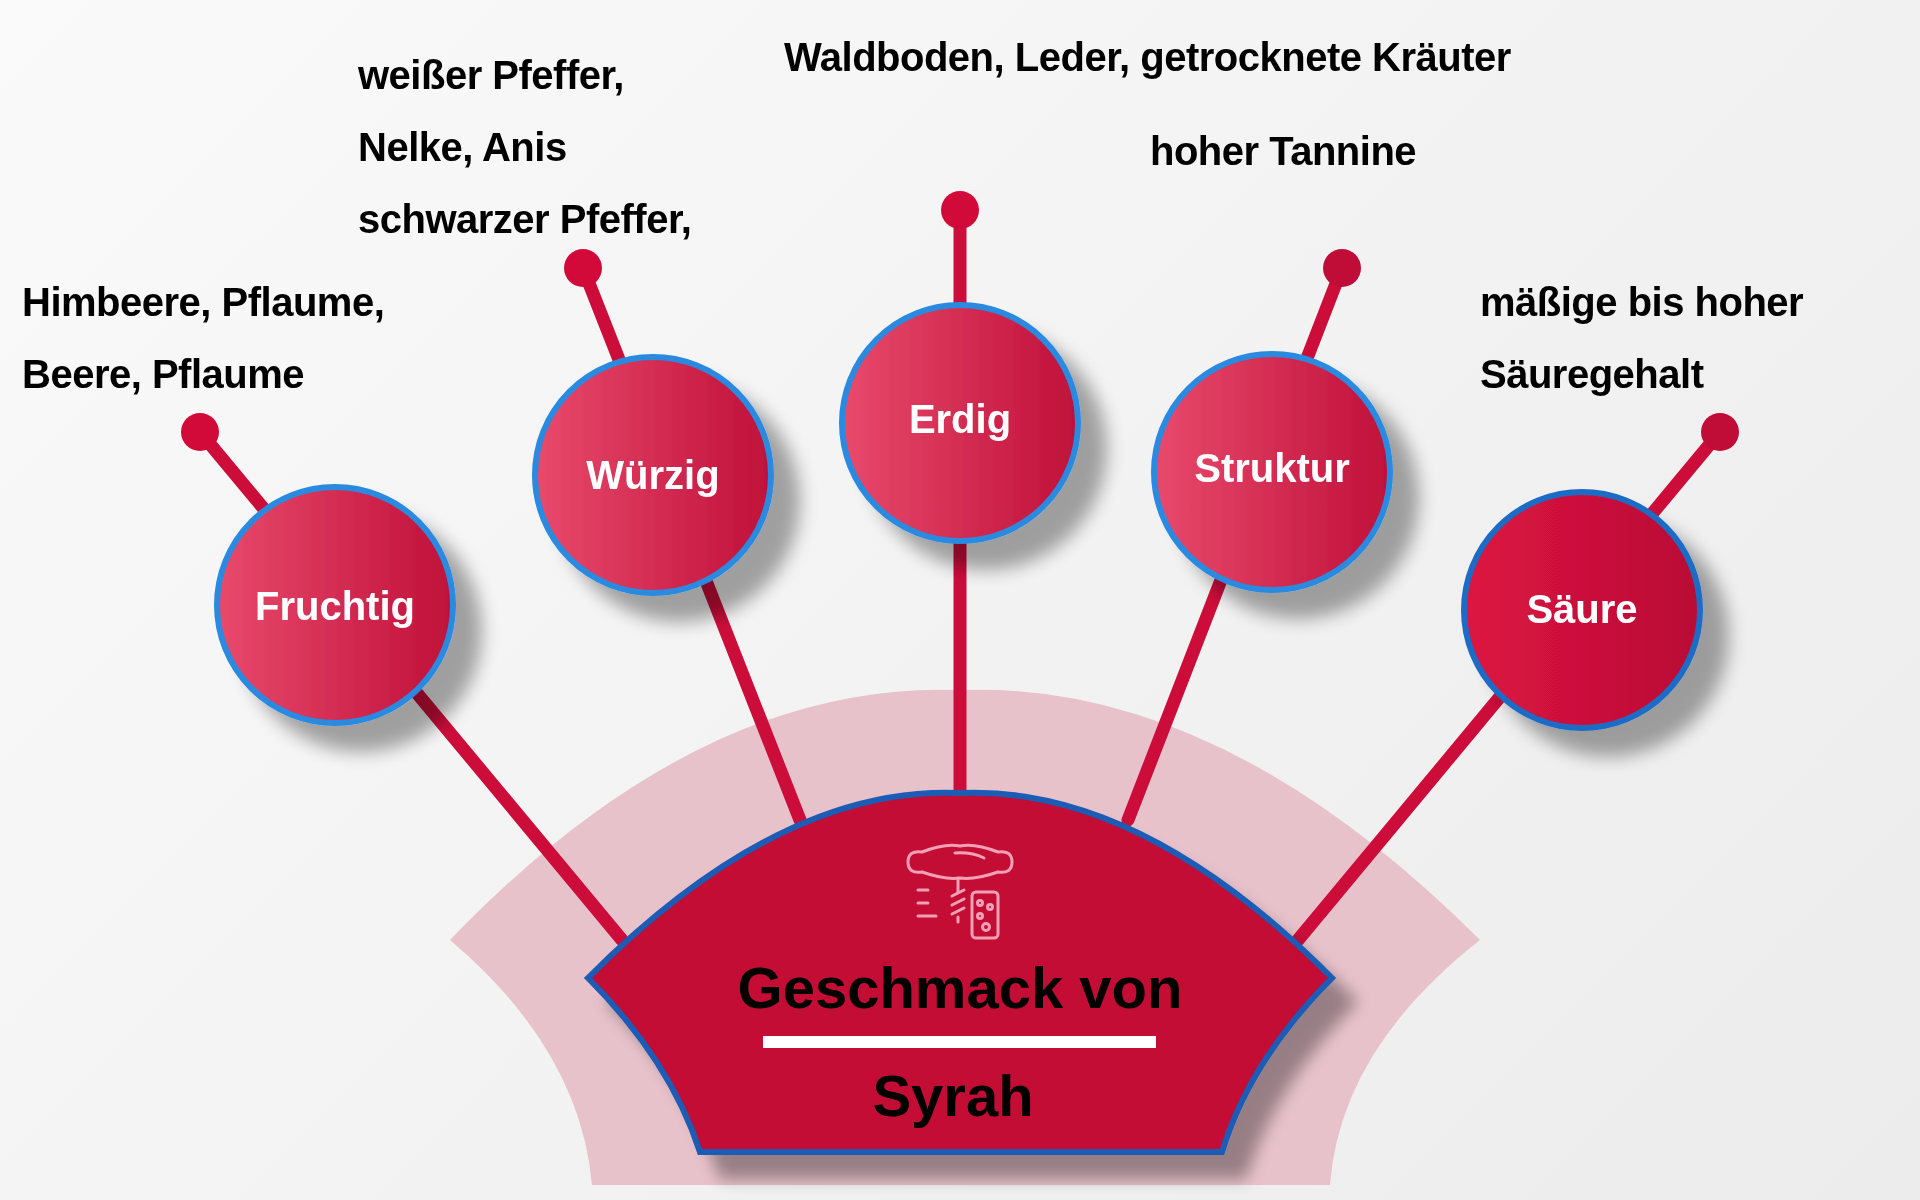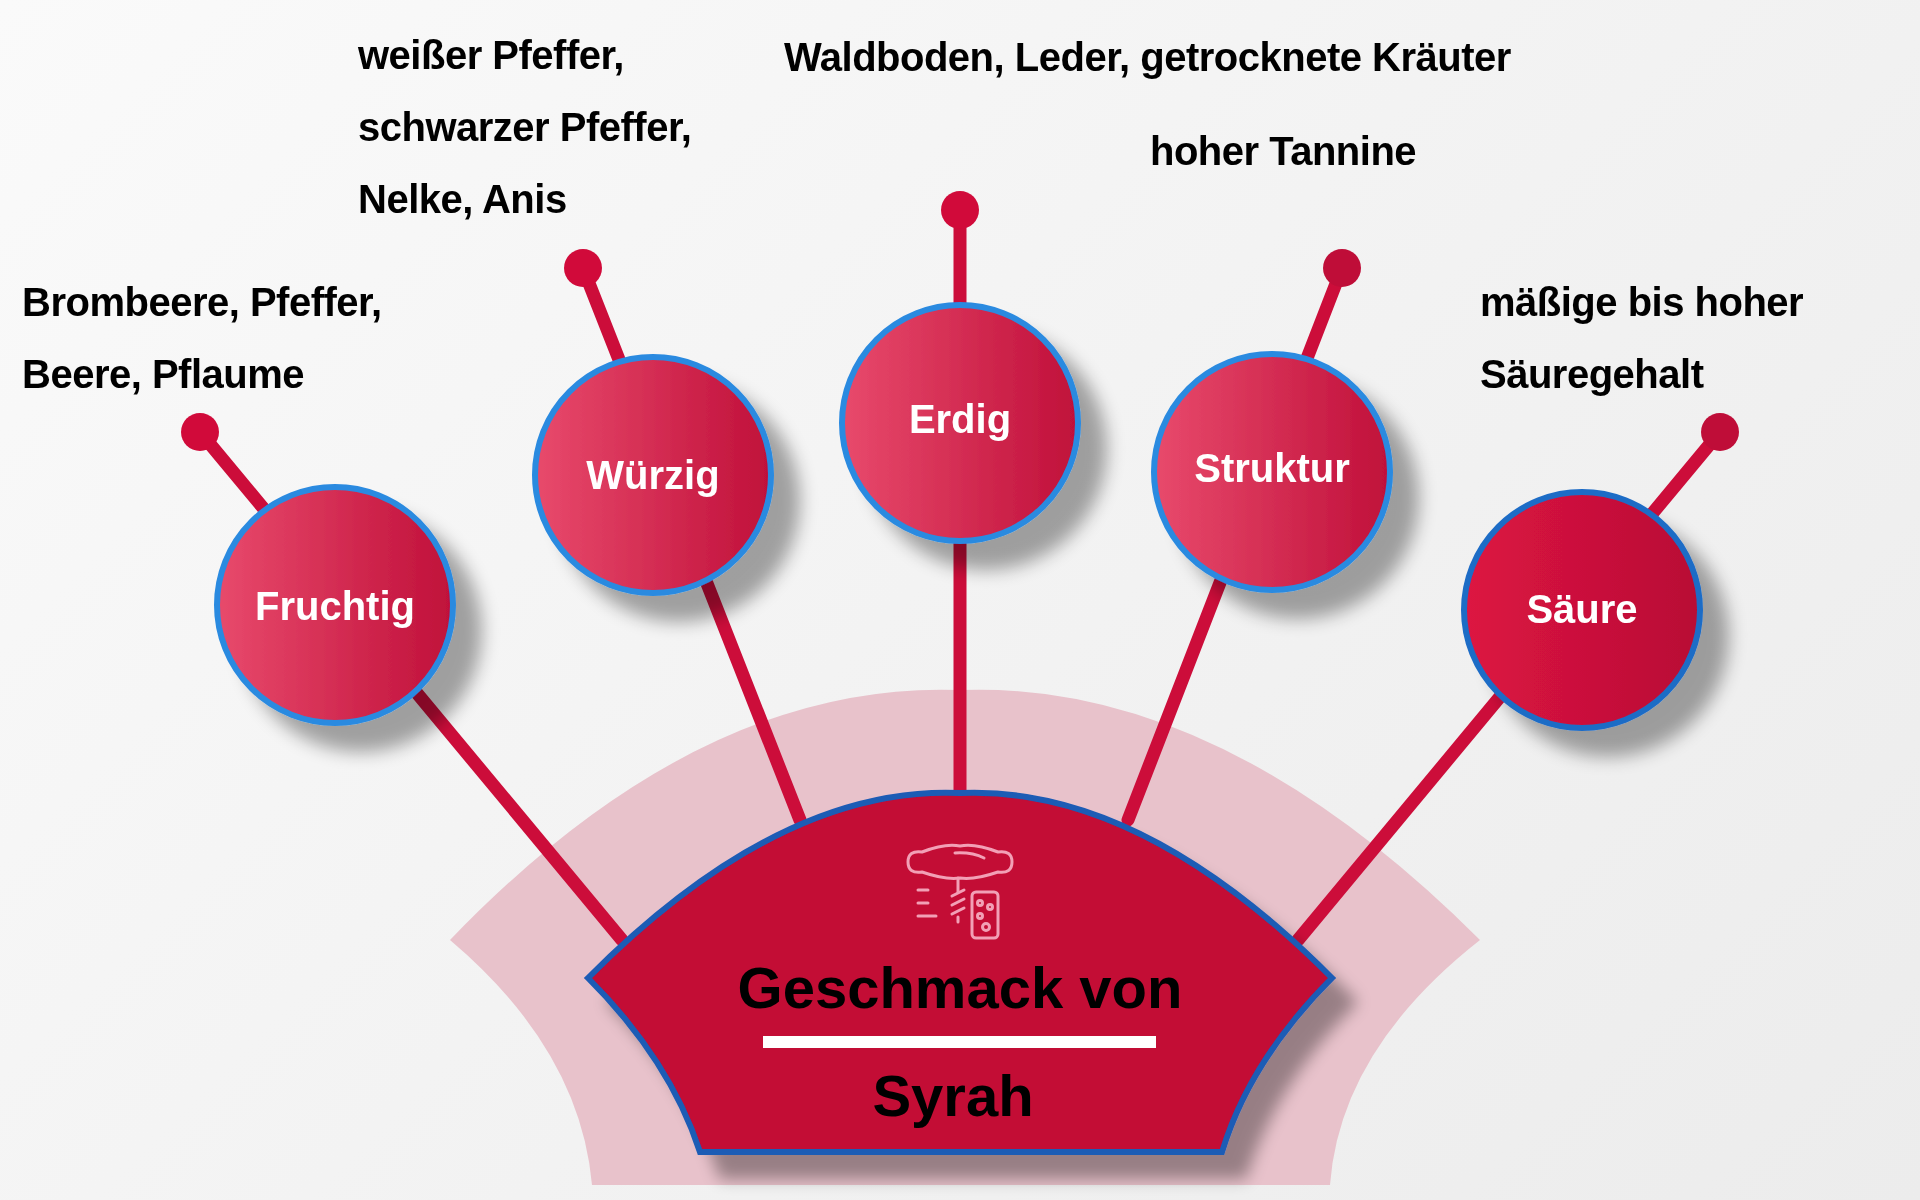--- a/index.html
+++ b/index.html
@@ -132,28 +132,28 @@
       <circle cx="980" cy="916" r="2.5"></circle>
       <circle cx="986" cy="927" r="3.5"></circle>
     </g>
 
     <text class="title-text" x="960" y="1008" text-anchor="middle">Geschmack von</text>
     <rect x="763" y="1036" width="393" height="12" fill="#ffffff"></rect>
     <text class="title-text" x="953" y="1116" text-anchor="middle">Syrah</text>
   </svg>
 
   <div class="desc" style="left:22px; top:266px;">
-    <div>Brombeere, Pfeffer,</div>
+    <div>Himbeere, Pflaume,</div>
     <div>Beere, Pflaume</div>
   </div>
 
-  <div class="desc" style="left:358px; top:19px;">
+  <div class="desc" style="left:358px; top:39px;">
     <div>weißer Pfeffer,</div>
+    <div>Nelke, Anis</div>
     <div>schwarzer Pfeffer,</div>
-    <div>Nelke, Anis</div>
   </div>
 
   <div class="desc" style="left:784px; top:21px;">
     <div>Waldboden, Leder, getrocknete Kräuter</div>
   </div>
 
   <div class="desc" style="left:1150px; top:115px;">
     <div>hoher Tannine</div>
   </div>
 

